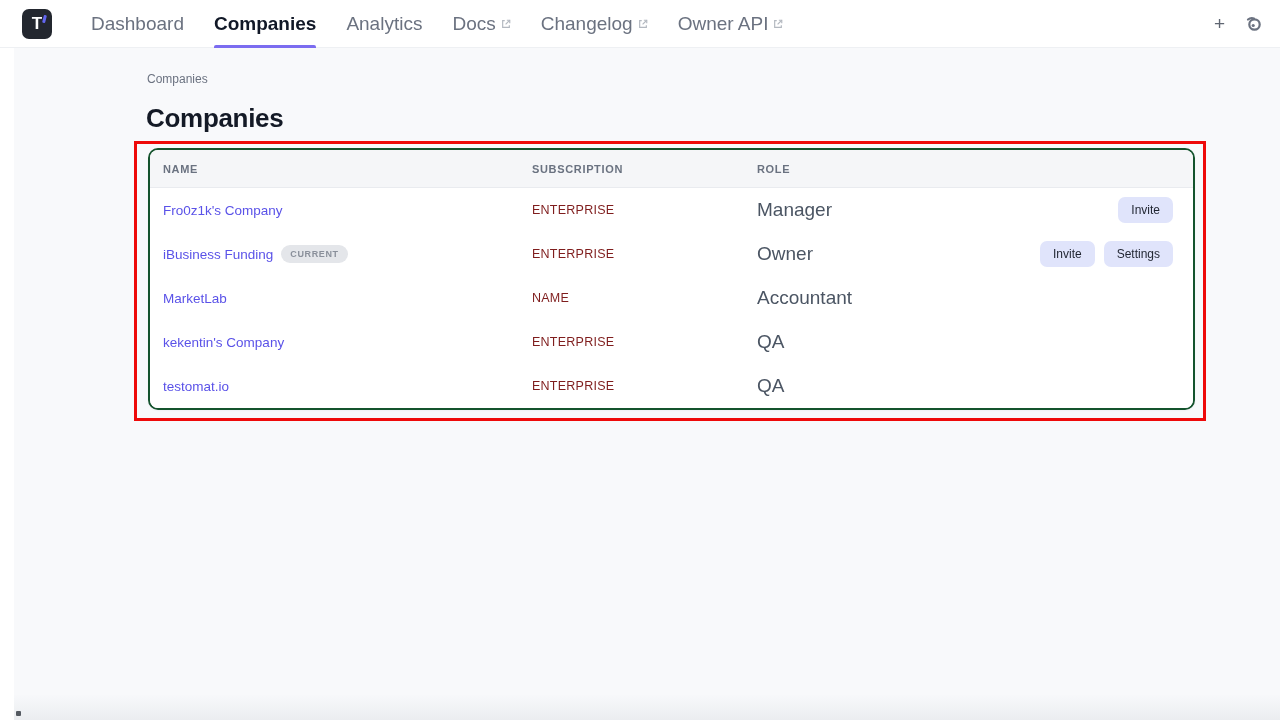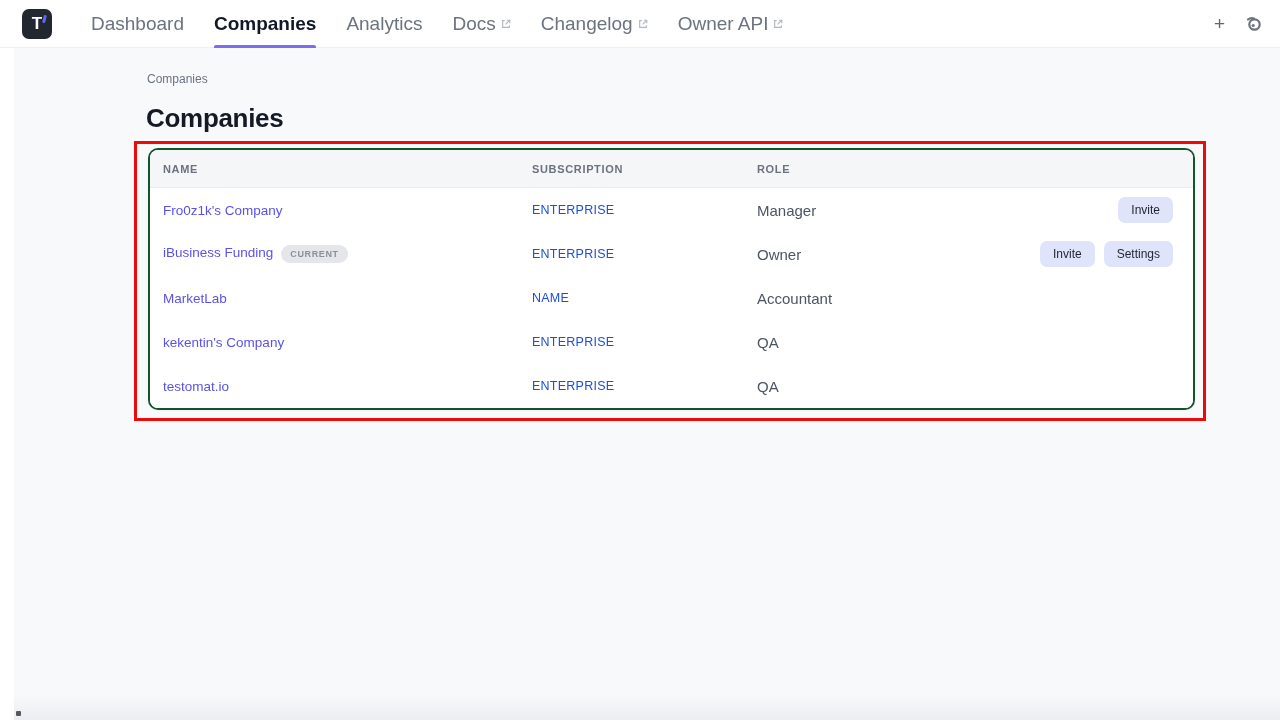--- a/index.html
+++ b/index.html
@@ -69,28 +69,28 @@
     align-items:center; padding:0 20px 0 13px;
   }
   .th {
     font-size:11px; font-weight:700; letter-spacing:.06em;
     color:#6a7280; text-transform:uppercase;
   }
   .trow {
     flex:1 1 0; display:grid; grid-template-columns:369px 225px 1fr auto;
     align-items:center; padding:0 20px 0 13px; background:#ffffff;
   }
-  .cell-name { display:flex; gap:8px; }
+  .cell-name { display:flex; align-items:center; gap:8px; }
   .company-link { color:#5a52e8; font-size:13.5px; font-weight:500; text-decoration:none; cursor:pointer; }
   .badge {
     background:#e4e6ea; color:#8a909b; font-size:9px; font-weight:700;
     letter-spacing:.07em; padding:4px 9px; border-radius:11px; text-transform:uppercase;
   }
-  .cell-sub { font-size:12.5px; color:#1d4ed8; letter-spacing:.02em; }
-  .cell-role { font-size:15px; color:#4b5563; }
+  .cell-sub { font-size:12.5px; color:#7f1d1d; letter-spacing:.02em; }
+  .cell-role { font-size:19px; color:#4b5563; }
   .cell-actions { display:flex; gap:9px; justify-content:flex-end; }
   .btn {
     background:#e0e4fb; color:#1f2430; border:none; cursor:pointer;
     font-family:"Liberation Sans", sans-serif;
     font-size:12px; font-weight:400; padding:6px 13px; border-radius:7px;
   }
 
   
   .annotation-rect {
     position:absolute; left:134px; top:141px; width:1072px; height:280px;

